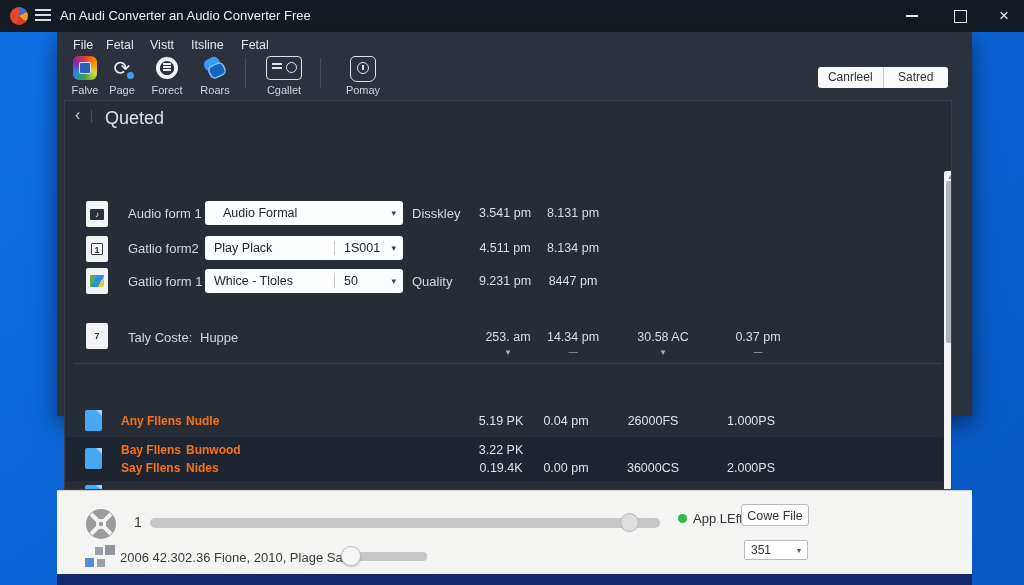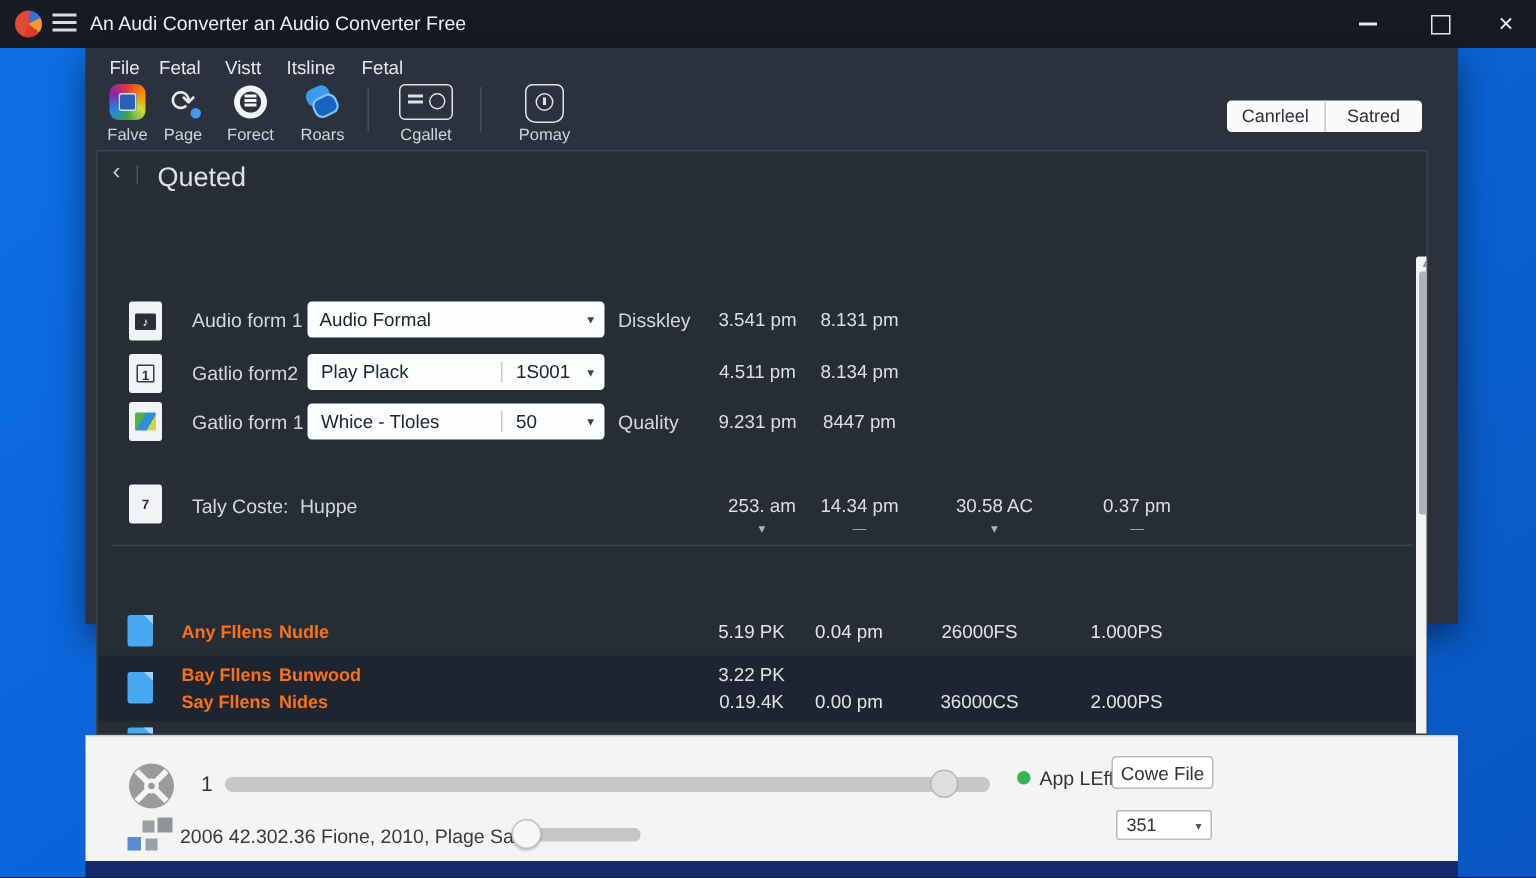--- a/index.html
+++ b/index.html
@@ -60,21 +60,21 @@
   .q-label{position:absolute;color:#d3d8df;font-size:13px;white-space:nowrap;}
   .q-time{position:absolute;width:58px;text-align:center;color:#dadee4;font-size:12.5px;white-space:nowrap;}
   .qfile{position:absolute;width:22px;height:26px;background:#f1f3f5;border-radius:2px;display:flex;align-items:center;justify-content:center;}
   .qfile .inner{font-size:9px;font-weight:bold;color:#2a3039;}
   .qfile .darkbox{width:14px;height:11px;background:#2a3039;color:#fff;font-size:8px;line-height:11px;text-align:center;border-radius:1px;}
   .qfile .numbox{width:12px;height:12px;border:1.5px solid #353b45;border-radius:1px;font-size:9px;font-weight:bold;color:#2a3039;line-height:12px;text-align:center;box-sizing:border-box;}
   .qfile .imgbox{width:14px;height:12px;border-radius:1px;background:linear-gradient(120deg,#55b04a 0 35%,#2f8fd8 35% 70%,#cfd44a 70% 100%);}
   .dd{position:absolute;height:24px;background:#fcfdfe;border-radius:3px;display:flex;align-items:center;box-sizing:border-box;font-size:12.5px;color:#20252c;cursor:pointer;}
   .dd .seg1{padding-left:9px;flex:0 0 120px;}
   .dd .seg2{border-left:1px solid #c9c9c9;padding-left:9px;flex:1;}
-  .dd .only{padding-left:8px;flex:1;}
+  .dd .only{padding-left:18px;flex:1;}
   .dd .chev{margin-left:auto;margin-right:7px;color:#3c424a;font-size:9px;}
   .s-col{position:absolute;width:70px;text-align:center;color:#dadee4;font-size:12.5px;white-space:nowrap;}
   .s-mark{position:absolute;width:70px;text-align:center;color:#aeb4bd;font-size:9px;}
   .hdiv{position:absolute;left:9px;top:262px;width:868px;height:1px;background:#3b434f;}
   .convband{position:absolute;left:1px;top:272px;width:877px;height:31px;background:#2e3541;}
   .conv-title{position:absolute;left:55px;top:8px;color:#e3e7ec;font-size:13.5px;font-weight:bold;}
   .conv-sep{position:absolute;left:414px;top:5px;width:1px;height:21px;background:#444d5a;}
   .c-h{position:absolute;top:8px;text-align:center;color:#d7dbe2;font-size:12.5px;white-space:nowrap;}
   .frow{position:absolute;left:1px;width:877px;cursor:pointer;}
   .frow.hl{background:#1f2530;}

